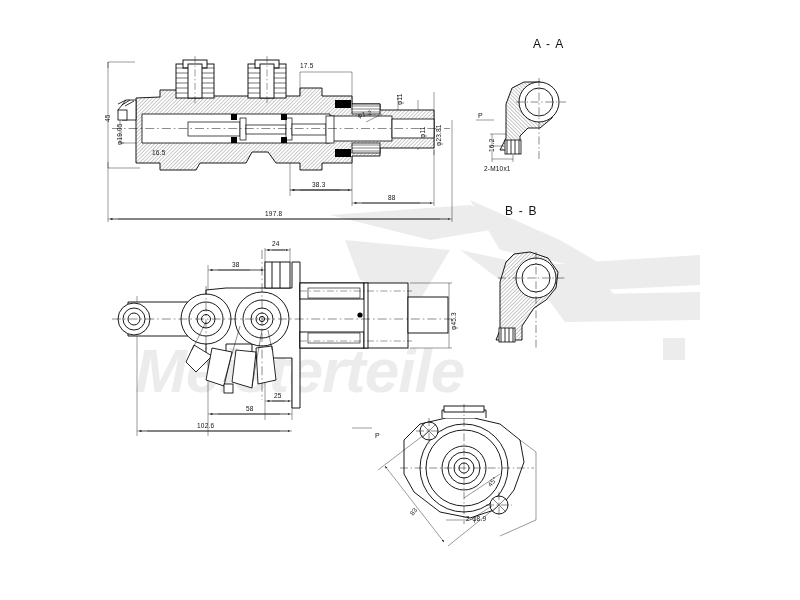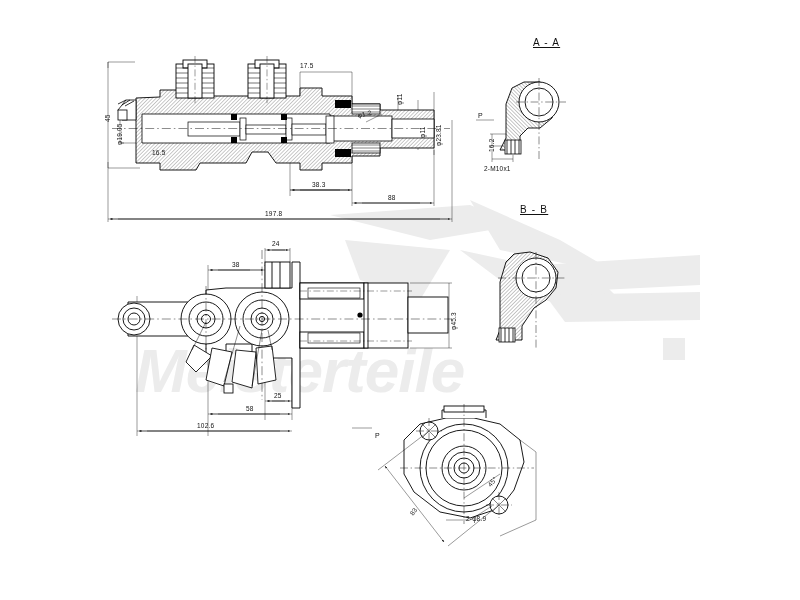--- a/index.html
+++ b/index.html
@@ -2,21 +2,21 @@
 <html><head>
 <meta charset="utf-8">
 <style>
   html,body{margin:0;padding:0;background:#ffffff;}
   body{width:800px;height:600px;position:relative;overflow:hidden;
        font-family:"Liberation Sans",sans-serif;color:#000;}
   #sheet{position:absolute;inset:0;width:800px;height:600px;}
   .lbl{position:absolute;font-size:6.5px;line-height:1;letter-spacing:.2px;
        color:#111;white-space:nowrap;font-family:"Liberation Sans",sans-serif;}
   .lbl.v{transform-origin:0 0;transform:rotate(-90deg);}
-  .lbl.big{font-size:10px;letter-spacing:1.2px;text-decoration:underline;}
+  .lbl.big{font-size:12px;letter-spacing:1.2px;}
   .lbl.mid{font-size:7px;}
   svg{display:block;}
 </style>
 </head>
 <body>
 
 <svg id="sheet" viewBox="0 0 800 600">
   <defs>
     <pattern id="hatchR" width="4" height="4" patternTransform="rotate(45)" patternUnits="userSpaceOnUse">
       <line x1="0" y1="0" x2="0" y2="4" stroke="#000" stroke-width="0.55"></line>
@@ -402,18 +402,18 @@
 <div class="lbl v" style="left:451px;top:330px;">φ45.3</div>
 <div class="lbl" style="left:274px;top:393px;">25</div>
 <div class="lbl" style="left:246px;top:406px;">58</div>
 <div class="lbl" style="left:197px;top:423px;">102.6</div>
 
 <div class="lbl big" style="left:533px;top:38px;">A - A</div>
 <div class="lbl mid" style="left:478px;top:112px;">P</div>
 <div class="lbl v" style="left:489px;top:152px;">16.2</div>
 <div class="lbl" style="left:484px;top:166px;">2-M10x1</div>
 
-<div class="lbl big" style="left:520px;top:205px;text-align:center;">B - B</div>
+<div class="lbl big" style="left:505px;top:205px;text-align:center;">B - B</div>
 
 <div class="lbl mid" style="left:375px;top:432px;">P</div>
 <div class="lbl" style="left:466px;top:516px;">2-φ8.9</div>
 <div class="lbl" style="left:487px;top:484px;transform:rotate(-50deg);transform-origin:0 0;">45°</div>
 <div class="lbl" style="left:409px;top:513px;transform:rotate(-52deg);transform-origin:0 0;">83</div>
 
 </body></html>

